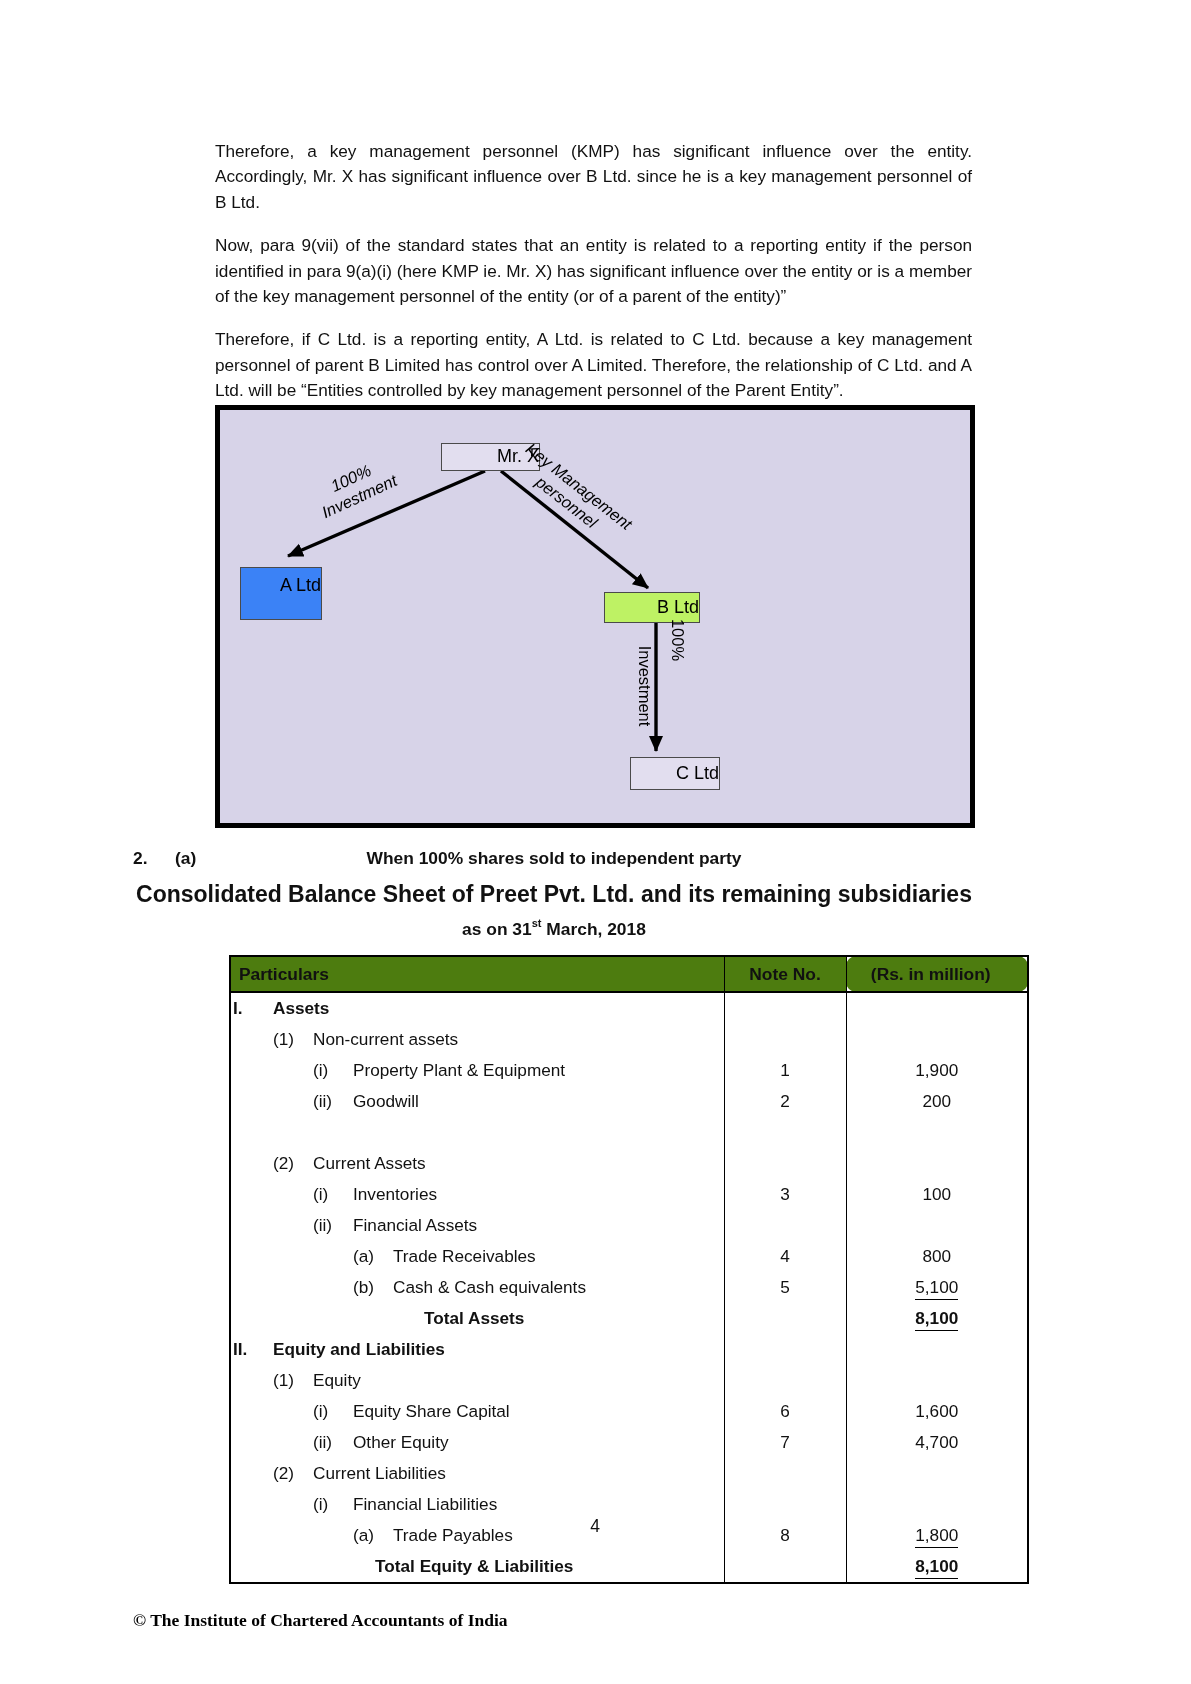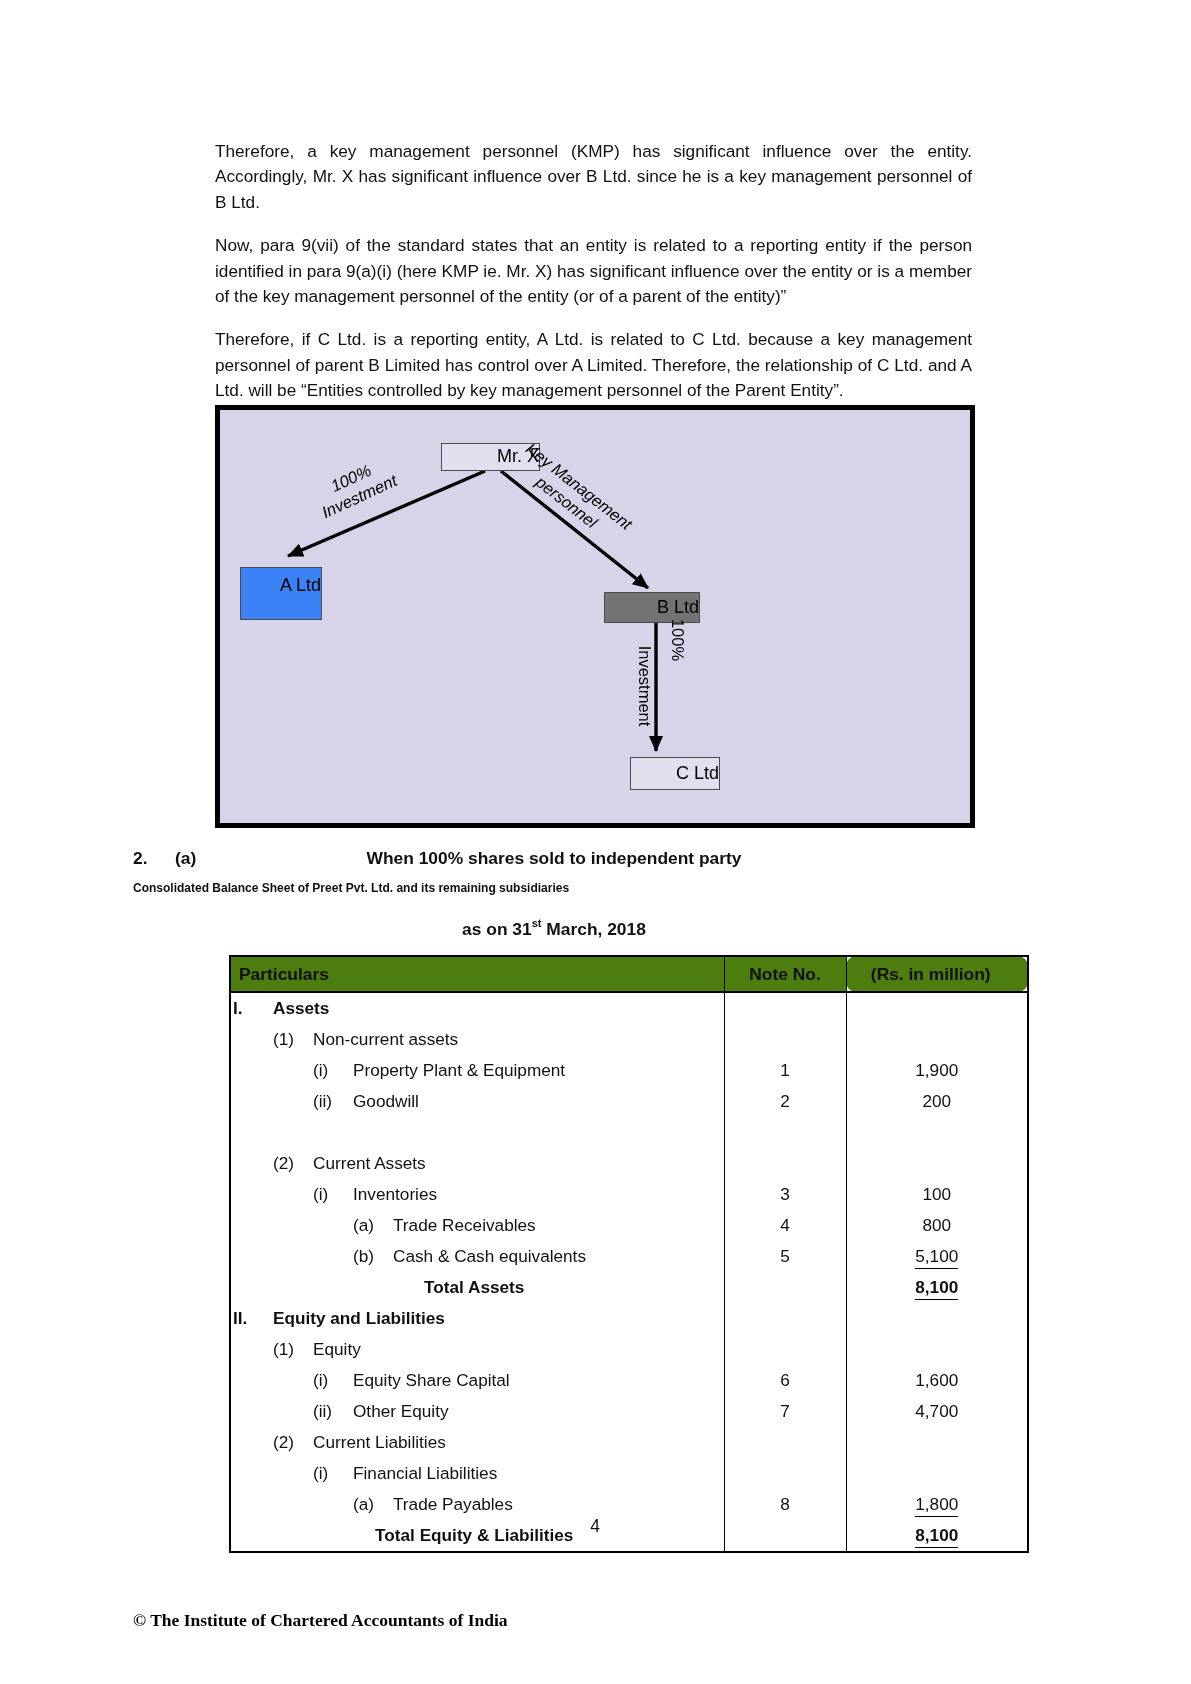--- a/index.html
+++ b/index.html
@@ -25,21 +25,21 @@
   .ital{font-style:italic;}
   #lbl-left{left:55px;top:57px;width:160px;transform:rotate(-25deg);}
   #lbl-right{left:268px;top:64px;width:170px;transform:rotate(38deg);}
   #lbl-vinv{left:373px;top:266px;width:104px;height:20px;transform:rotate(90deg);}
   #lbl-v100{left:431px;top:220px;width:54px;height:20px;transform:rotate(90deg);}
   
   .sec-line1{position:absolute;left:133px;top:845px;width:842px;font-weight:bold;font-size:17.4px;line-height:26px;}
   .sec-num{position:absolute;left:0;}
   .sec-part{position:absolute;left:42px;}
   .sec-title{display:block;text-align:center;}
-  .sec-line2{position:absolute;left:133px;top:881px;width:842px;font-weight:bold;font-size:12px;}
+  .sec-line2{position:absolute;left:133px;top:881px;width:842px;text-align:center;font-weight:bold;font-size:23px;}
   .sec-line3{position:absolute;left:133px;top:918px;width:842px;text-align:center;font-weight:bold;font-size:17.4px;}
   .sec-line3 sup{font-size:11px;position:relative;top:-1px;}
   
   table.bs{position:absolute;left:229px;top:955px;width:798px;border-collapse:collapse;
     font-size:17.2px;border:2px solid #000;table-layout:fixed;}
   table.bs col.c1{width:494px;} table.bs col.c2{width:122px;} table.bs col.c3{width:182px;}
   table.bs th{background:#4d7c0f;border-bottom:2px solid #000;height:34px;font-size:17.4px;padding:0;}
   table.bs th.h1{text-align:left;padding-left:8px;}
   table.bs th.h2{text-align:center;}
   table.bs th.h3{text-align:center;padding-right:12px;border-radius:10px;}
@@ -74,21 +74,21 @@
       <marker id="ah" markerUnits="userSpaceOnUse" markerWidth="18" markerHeight="16" refX="15" refY="7" orient="auto">
         <path d="M0,0 L16,7 L0,14 z" fill="#000"></path>
       </marker>
     </defs>
     <line x1="265" y1="61" x2="68" y2="146" stroke="#000" stroke-width="3.4" marker-end="url(#ah)"></line>
     <line x1="281" y1="61" x2="428" y2="178" stroke="#000" stroke-width="3.4" marker-end="url(#ah)"></line>
     <line x1="436" y1="213" x2="436" y2="341" stroke="#000" stroke-width="3.4" marker-end="url(#ah)"></line>
   </svg>
   <div class="dnode" id="node-mrx" style="background: rgb(226, 222, 239);">Mr. X</div>
   <div class="dnode" id="node-a" style="background: #3b82f6;">A Ltd</div>
-  <div class="dnode" id="node-b" style="background: #737373;">B Ltd</div>
+  <div class="dnode" id="node-b" style="background: #bef264;">B Ltd</div>
   <div class="dnode" id="node-c" style="background: rgb(226, 222, 239);">C Ltd</div>
 
   <div class="dlabel ital" id="lbl-left">
     <span>100%</span><br>
     <span>Investment</span>
   </div>
   <div class="dlabel ital" id="lbl-right">
     <span>Key Management</span><br>
     <span>personnel</span>
   </div>
@@ -162,20 +162,27 @@
       </tr>
       <tr>
         <td class="p">
           <div class="lvl2"><span class="mk">(i)</span><span>Inventories</span></div>
         </td>
         <td class="n">3</td>
         <td class="a"><span>100</span></td>
       </tr>
       <tr>
         <td class="p">
+          <div class="lvl2"><span class="mk">(ii)</span><span>Financial Assets</span></div>
+        </td>
+        <td class="n"></td>
+        <td class="a"></td>
+      </tr>
+      <tr>
+        <td class="p">
           <div class="lvl3"><span class="mk">(a)</span><span>Trade Receivables</span></div>
         </td>
         <td class="n">4</td>
         <td class="a"><span>800</span></td>
       </tr>
       <tr>
         <td class="p">
           <div class="lvl3"><span class="mk">(b)</span><span>Cash &amp; Cash equivalents</span></div>
         </td>
         <td class="n">5</td>

